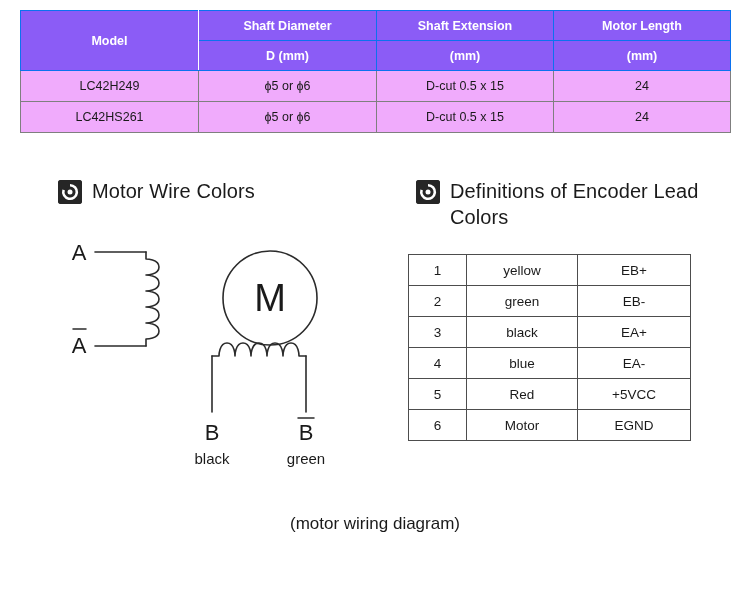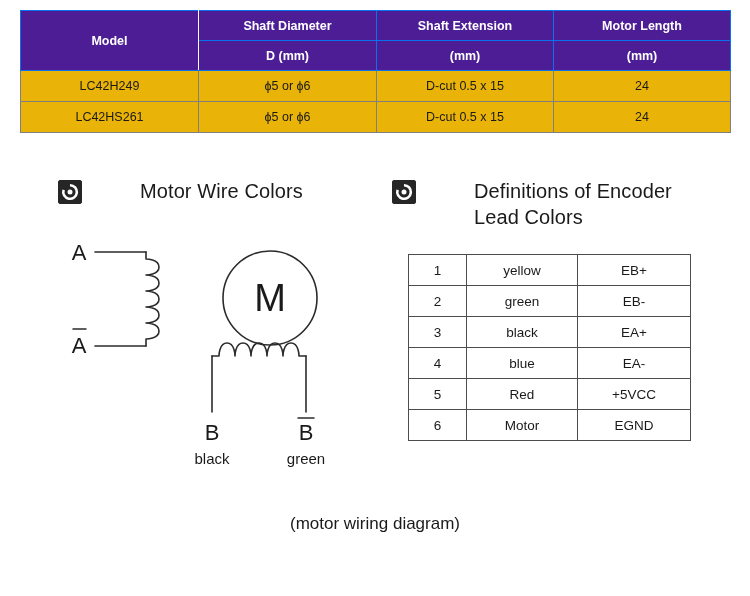--- a/index.html
+++ b/index.html
@@ -29,21 +29,21 @@
     width: 710px;
     table-layout: fixed;
   }
   table.spec th, table.spec td {
     border: 1px solid #7f7f7f;
     text-align: center;
     vertical-align: middle;
     padding: 0;
   }
   table.spec th {
-    background: #4c1d95;
+    background: #8b5cf6;
     color: #ffffff;
     font-size: 12.5px;
     font-weight: bold;
     height: 29px;
     border-color: #0b72ef;
     box-shadow: none;
   }
   table.spec th.hdr-sep {
     border-top: 1px solid #ffffff;
     margin-left: 48px;
@@ -51,53 +51,52 @@
   table.spec th.model-cell {
     border-right: 1px solid #ffffff;
   }
   table.spec th.colsep {
     border-left: 1px solid #ffffff;
   }
   table.spec td {
     height: 30px;
     font-size: 12.5px;
     color: #1a1a1a;
-    background: #eab308;
+    background: #f0abfc;
   }
   .col-model   { width: 178px; }
   .col-dia     { width: 178px; }
   .col-ext     { width: 177px; }
   .col-len     { width: 177px; }
 
   
   .section-head {
     position: absolute;
     display: flex;
     align-items: flex-start;
     gap: 10px;
   }
   #head-motor  { left: 58px;  top: 178px; width: 310px; }
-  #head-encoder{ left: 392px; top: 178px; width: 310px; }
+  #head-encoder{ left: 416px; top: 178px; width: 310px; }
 
   .bullet-icon {
     flex: 0 0 auto;
     width: 24px;
     height: 24px;
     background: #262626;
     border-radius: 3px;
     margin-top: 2px;
     display: block;
   }
   .head-text {
     font-size: 20px;
     line-height: 26px;
     color: #1a1a1a;
     font-weight: normal;
     letter-spacing: 0.1px;
-    margin-left: 48px;
   }
 
   
   #wiring-diagram {
     position: absolute;
     left: 60px;
     top: 232px;
     width: 330px;
     height: 235px;
   }

